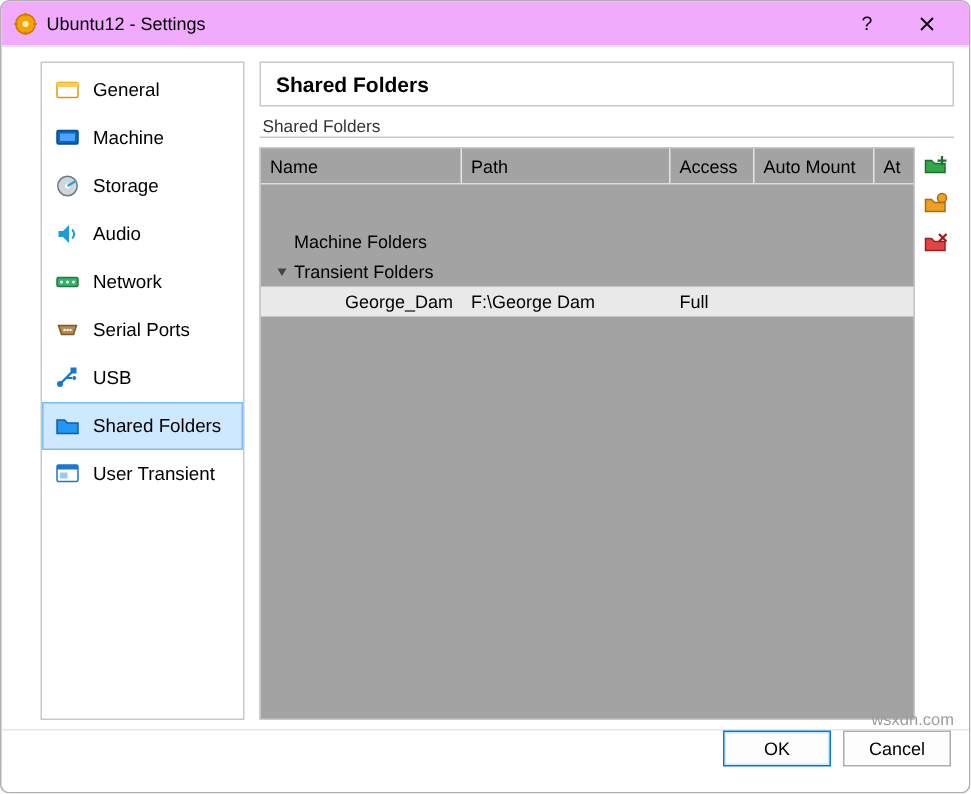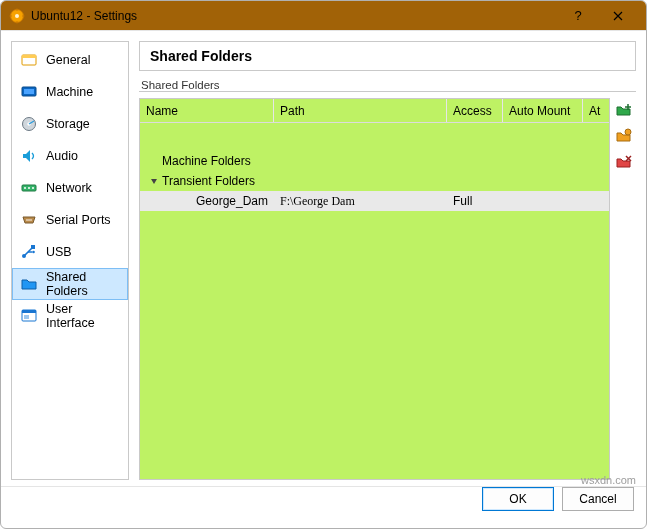--- a/index.html
+++ b/index.html
@@ -4,36 +4,36 @@
 <style>
   * { box-sizing: border-box; font-family: "Segoe UI", Tahoma, sans-serif; }
   body { margin: 0; background: #fff; }
   .window {
     width: 647px; height: 529px; border: 1px solid #b0b0b0; border-radius: 6px;
     background: #fff; display: flex; flex-direction: column; overflow: hidden;
     position: relative;
   }
   .titlebar {
     height: 30px; display: flex; align-items: center; padding: 0 8px;
-    border-bottom: 1px solid #e5e5e5; background: #a16207;
+    border-bottom: 1px solid #e5e5e5; background: #f0abfc;
   }
   .titlebar .app-icon { width: 16px; height: 16px; margin-right: 6px; }
   .titlebar .title { font-size: 12px; color: #000; flex: 0 0 auto; }
   .titlebar .spacer { flex: 1 1 auto; }
   .titlebar .win-btn { width: 40px; height: 28px; display: flex; align-items: center; justify-content: center; color: #000; font-size: 13px; }
   .titlebar .win-btn.close svg { width: 10px; height: 10px; }
   .titlebar .win-btn.help { font-family: Arial, sans-serif; }
 
   .body {
     flex: 1 1 auto; display: flex; padding: 10px 10px 6px 10px; gap: 10px;
   }
 
   .sidebar {
-    width: 118px; border: 1px solid #c9c9c9; background: #fff;
-    display: flex; flex-direction: column; padding: 2px 0;
+    width: 136px; border: 1px solid #c9c9c9; background: #fff;
+    display: flex; flex-direction: column; padding: 2px 0; margin-left: 16px;
   }
   .side-item {
     display: flex; align-items: center; gap: 8px; height: 32px;
     padding: 0 8px; font-size: 12.5px; color: #000; cursor: default;
   }
   .side-item.selected { background: #cde8ff; outline: 1px solid #7dbef5; outline-offset: -1px; }
   .side-item .icn { width: 18px; height: 18px; flex: 0 0 18px; display: flex; align-items: center; justify-content: center; }
 
   .main {
     flex: 1 1 auto; display: flex; flex-direction: column; gap: 6px;
@@ -45,21 +45,21 @@
 
   .subhead {
     font-size: 11.5px; color: #333; padding: 2px 2px 0 2px;
     border-bottom: 1px solid #c9c9c9;
   }
 
   .table-area {
     flex: 1 1 auto; display: flex; gap: 4px;
   }
   .table-frame {
-    flex: 1 1 auto; border: 1px solid #c9c9c9; background: #bef264; position: relative;
+    flex: 1 1 auto; border: 1px solid #c9c9c9; background: #a3a3a3; position: relative;
     display: flex; flex-direction: column;
   }
   .thead {
     display: flex; border-bottom: 1px solid #dcdcdc; font-size: 12px; color: #000;
     height: 24px; align-items: center;
   }
   .th { padding: 0 6px; border-right: 1px solid #e6e6e6; height: 100%; display: flex; align-items: center; }
   .col-name { width: 134px; }
   .col-path { flex: 1 1 auto; }
   .col-access { width: 56px; }
@@ -69,21 +69,21 @@
   .tbody { flex: 1 1 auto; font-size: 12px; color: #000; margin-top: 28px; }
   .tree-row { display: flex; align-items: center; height: 20px; padding-left: 8px; }
   .tree-row.group { padding-left: 22px; }
   .tree-row.group.with-expander { padding-left: 8px; }
   .expander { width: 12px; display: inline-flex; justify-content: center; margin-right: 2px; font-size: 10px; }
   .tree-row.entry {
     padding-left: 0; background: #e9e9e9;
   }
   .tree-row.entry .cell { padding: 0 6px; height: 36px; display: flex; align-items: center; }
   .tree-row.entry .cell.name { width: 134px; padding-left: 56px; }
-  .tree-row.entry .cell.path { flex: 1 1 auto; font-family: Liberation Serif, serif; }
+  .tree-row.entry .cell.path { flex: 1 1 auto; }
   .tree-row.entry .cell.access { width: 56px; }
   .tree-row.entry .cell.automount { width: 80px; }
   .tree-row.entry .cell.at { width: 26px; }
 
   .side-actions {
     width: 22px; display: flex; flex-direction: column; gap: 6px; padding-top: 2px;
   }
   .act-btn {
     width: 20px; height: 20px; display: flex; align-items: center; justify-content: center;
     border: 1px solid transparent;
@@ -217,21 +217,21 @@
         <span>Shared Folders</span>
       </div>
       <div class="side-item">
         <span class="icn">
             <svg viewBox="0 0 18 18">
               <rect x="2" y="3" width="14" height="11" rx="1" fill="#fff" stroke="#1976d2"></rect>
               <rect x="2" y="3" width="14" height="3" fill="#1976d2"></rect>
               <rect x="4" y="8" width="5" height="4" fill="#9cc7ef"></rect>
             </svg>
           </span>
-        <span>User Interface</span>
+        <span>User Transient</span>
       </div>
     </div>
 
     <div class="main">
       <div class="page-title-box">
         <div class="page-title">Shared Folders</div>
       </div>
 
       <div class="subhead">Shared Folders</div>
 

